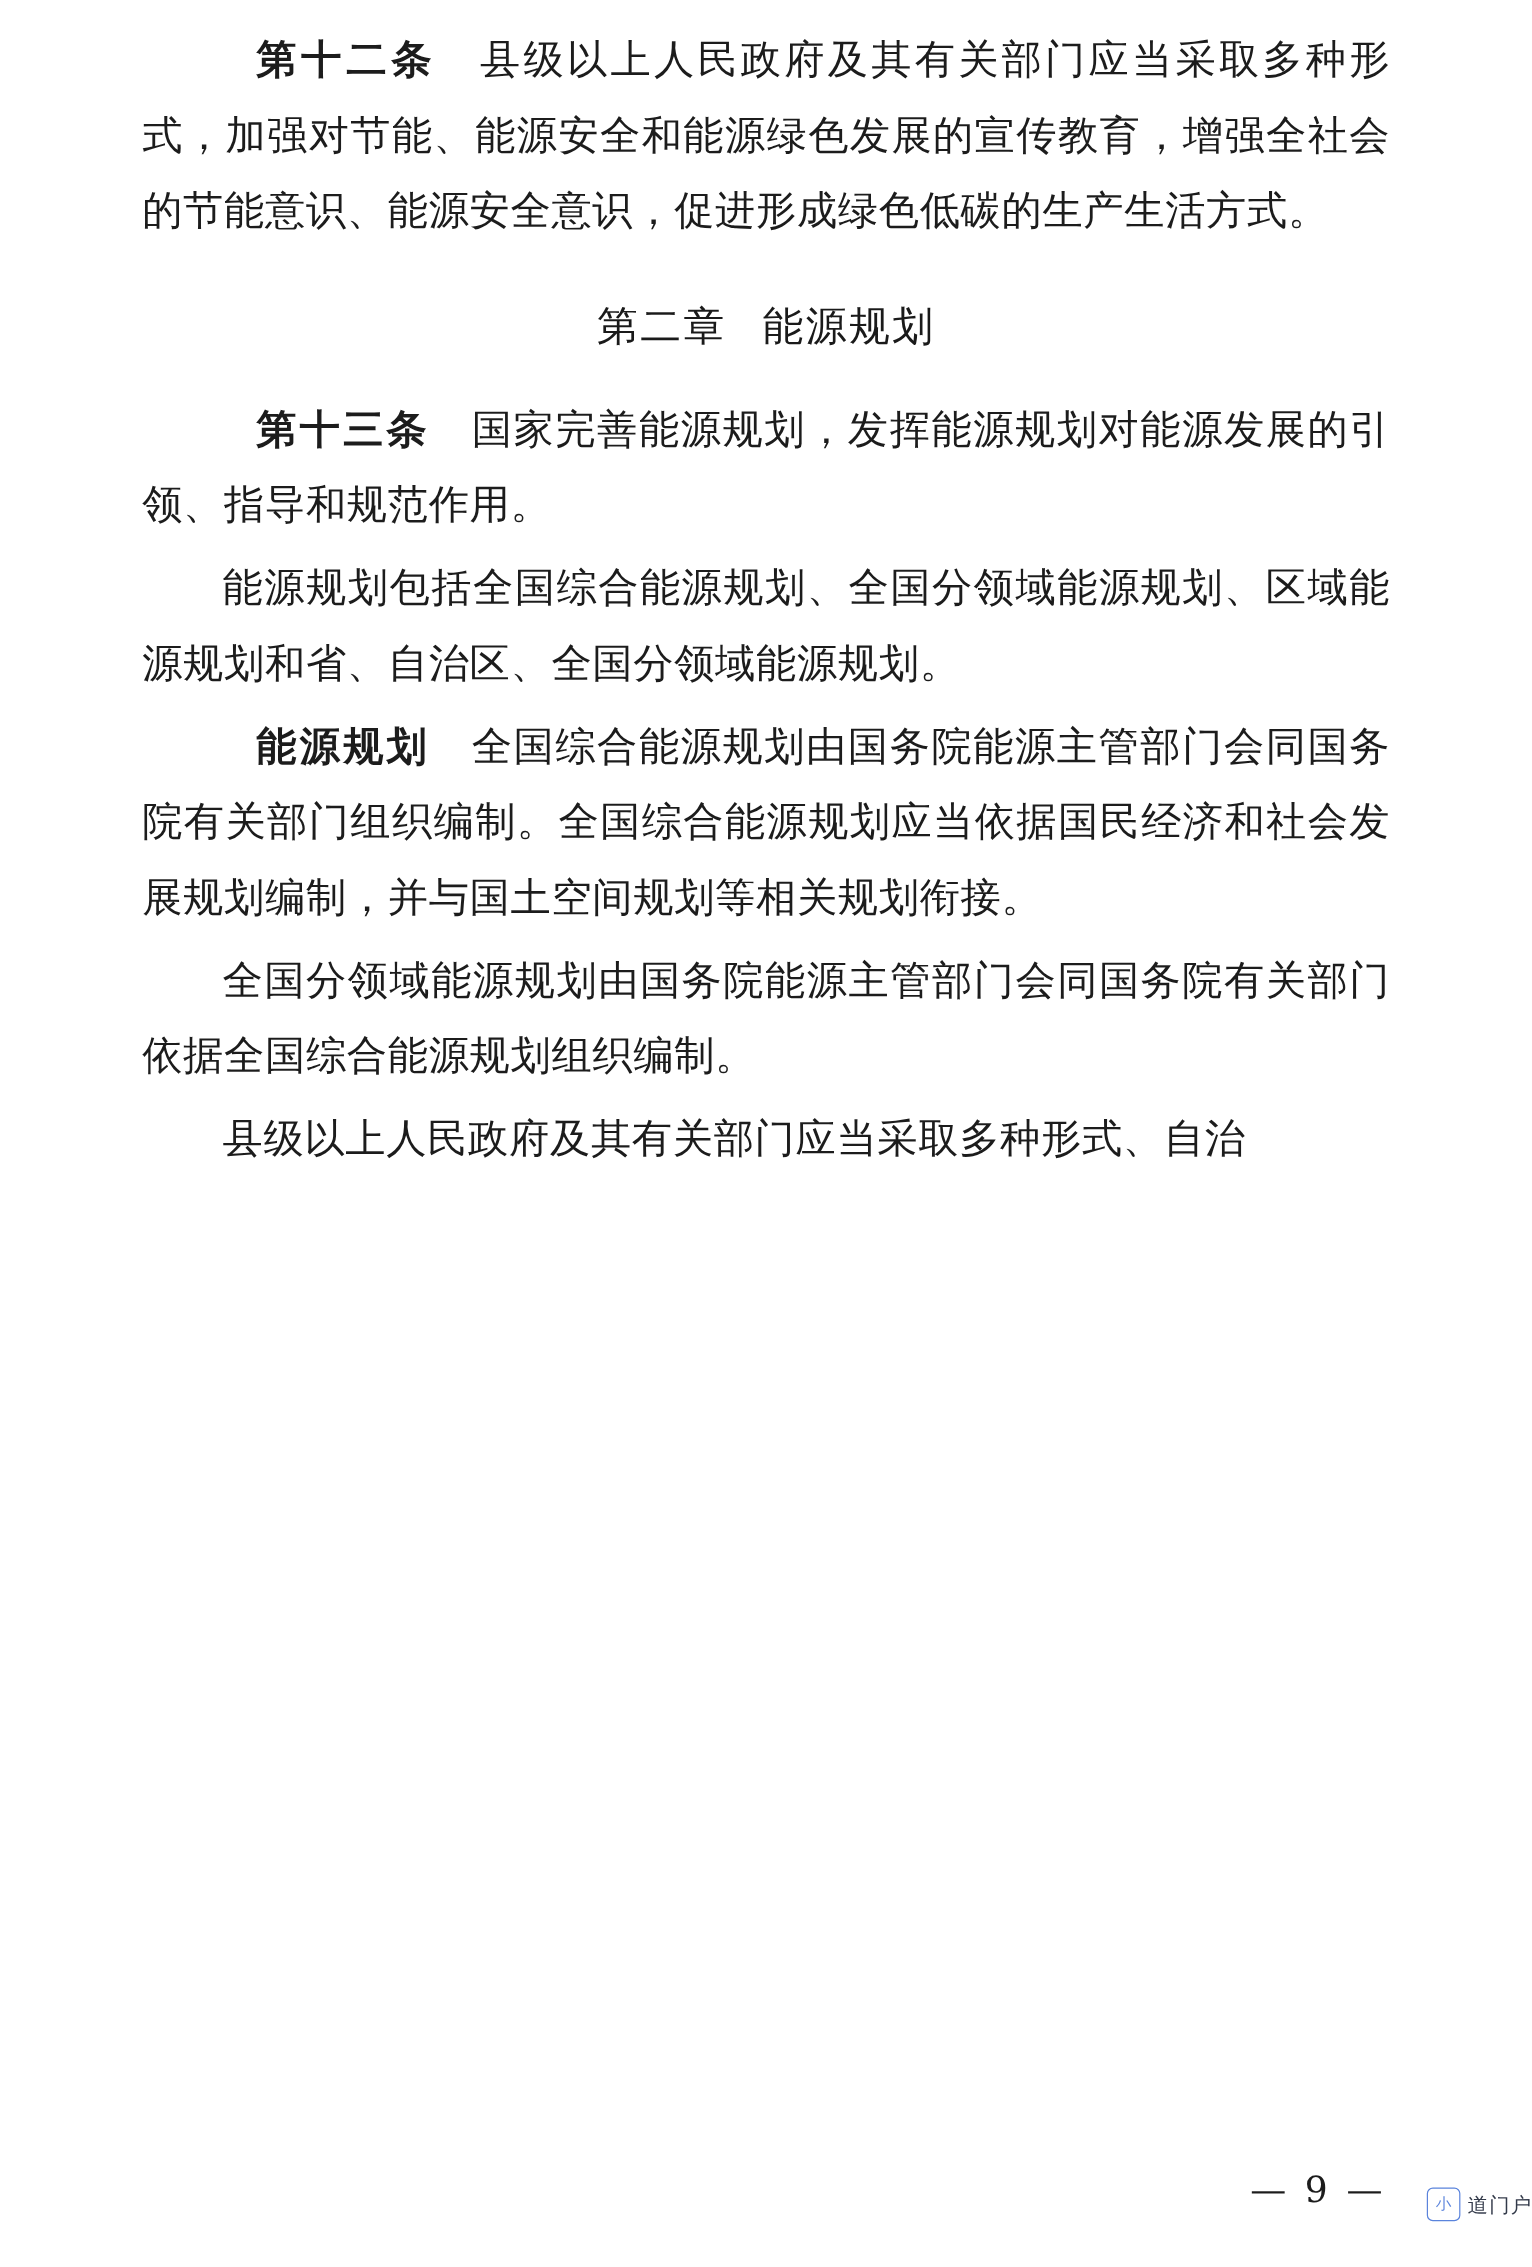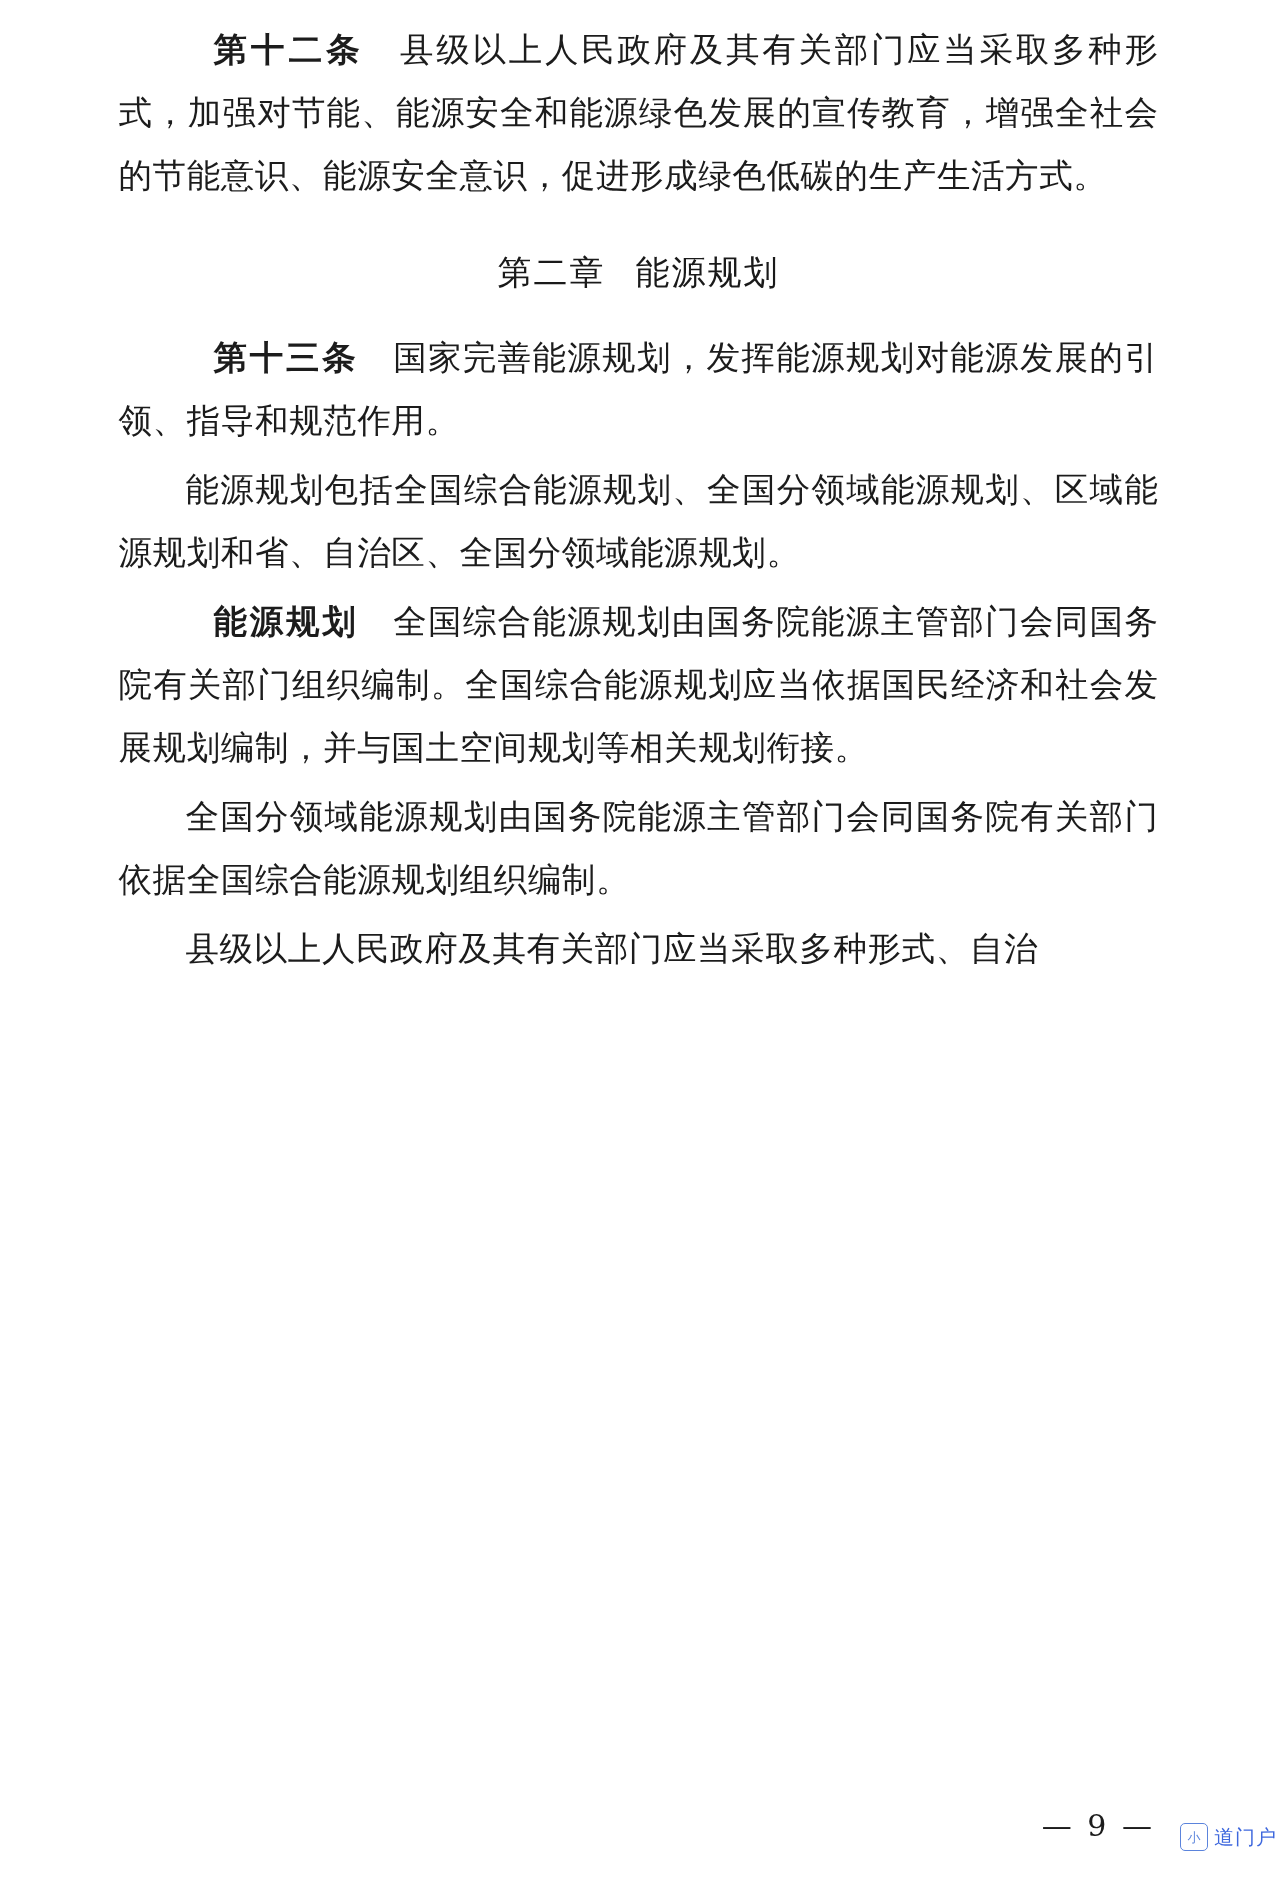--- a/index.html
+++ b/index.html
@@ -87,22 +87,22 @@
     border-radius: 5px;
     display: flex;
     align-items: center;
     justify-content: center;
     color: #3f6fd6;
     font-size: 13px;
     font-family: "DejaVu Sans", "Liberation Sans", sans-serif;
     line-height: 1;
   }
   .wm-text {
-    font-size: 20px;
-    color: #1d4ed8;
+    font-size: 17px;
+    color: #0f172a;
     font-family: "DejaVu Sans", "Liberation Sans", sans-serif;
     letter-spacing: 1px;
   }
 </style>
 </head>
 <body>
 
 <div class="page">
   <div class="doc-body">
 

